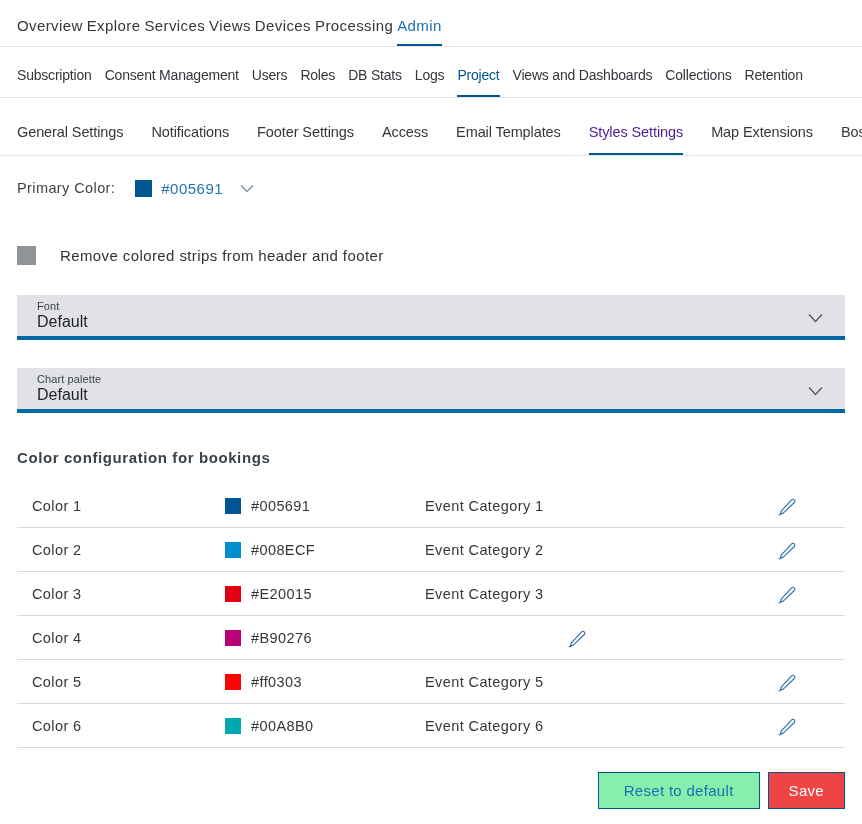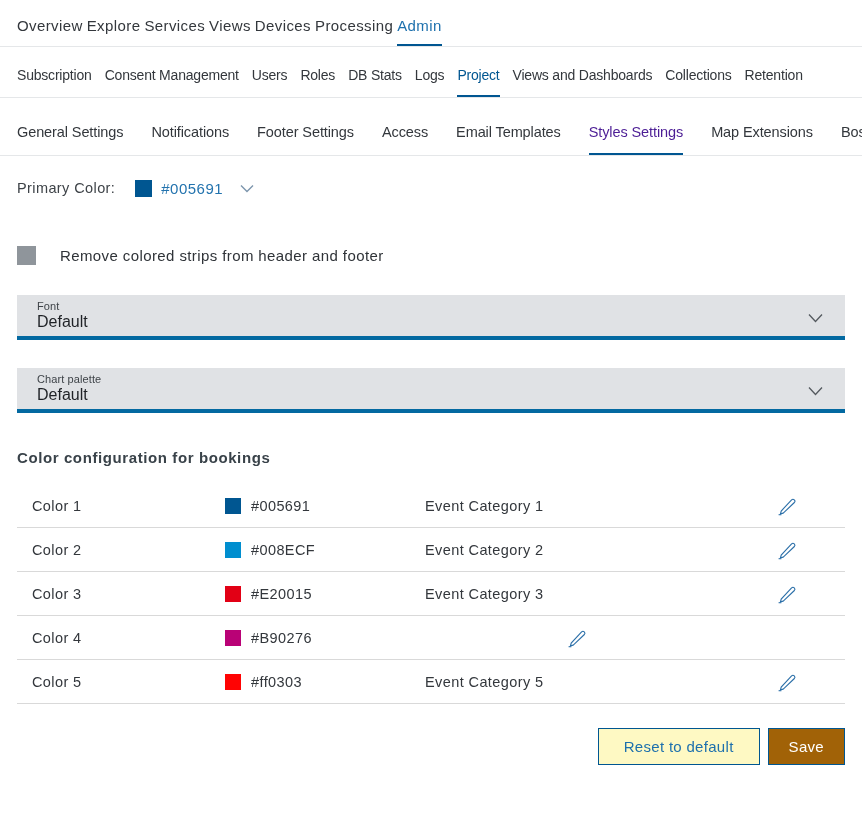--- a/index.html
+++ b/index.html
@@ -75,22 +75,22 @@
   .btable .name { padding-left: 15px; }
   .cell-color { display: flex; align-items: center; }
   .cell-color .swatch { width: 16px; height: 16px; }
   .cell-color .hex { margin-left: 10px; color: #33373c; }
   .edit-btn { background: none; border: none; cursor: pointer; padding: 2px; line-height: 0; }
 
   
   .footer-bar { display: flex; justify-content: flex-end; gap: 8px; margin-top: 24px; }
   .btn { height: 37px; font-family: "Liberation Sans", sans-serif; font-size: 15px;
          letter-spacing: 0.3px; cursor: pointer; border-radius: 0; }
-  .btn-outline { background: #fef9c3; border: 1px solid #005691; color: #1d70ad; padding: 0 25px; }
-  .btn-primary { background: #a16207; border: 1px solid #005691; color: #ffffff; padding: 0 20px; }
+  .btn-outline { background: #86efac; border: 1px solid #005691; color: #1d70ad; padding: 0 25px; }
+  .btn-primary { background: #ef4444; border: 1px solid #005691; color: #ffffff; padding: 0 20px; }
 </style>
 </head>
 <body>
 
 <nav class="nav nav-1">
   <span class="tab">Overview</span>
   <span class="tab">Explore</span>
   <span class="tab">Services</span>
   <span class="tab">Views</span>
   <span class="tab">Devices</span>
@@ -253,20 +253,38 @@
           <svg width="22" height="22" viewBox="0 0 22 22">
               <g fill="none" stroke="#2b6fa8" stroke-width="1.1">
             <path d="M7.3 18.1 4.5 18.8 5.2 16 15.6 4.9 a1.9 1.9 0 0 1 2.77 2.6 Z"></path>
             <line x1="2.6" y1="19.7" x2="5.4" y2="19.7"></line>
               </g>
             </svg>
         </span>
       </button>
     </div>
 
+    <div class="row">
+      <span class="name">Color 6</span>
+      <span class="cell-color">
+        <span class="swatch" style="background-color: rgb(0, 168, 176);"></span>
+        <span class="hex">#00A8B0</span>
+      </span>
+      <span>Event Category 6</span>
+      <button class="edit-btn">
+        <span>
+          <svg width="22" height="22" viewBox="0 0 22 22">
+              <g fill="none" stroke="#2b6fa8" stroke-width="1.1">
+            <path d="M7.3 18.1 4.5 18.8 5.2 16 15.6 4.9 a1.9 1.9 0 0 1 2.77 2.6 Z"></path>
+            <line x1="2.6" y1="19.7" x2="5.4" y2="19.7"></line>
+              </g>
+            </svg>
+        </span>
+      </button>
+    </div>
 
   </div>
 
   <div class="footer-bar">
     <button class="btn btn-outline">Reset to default</button>
     <button class="btn btn-primary">Save</button>
   </div>
 
 </main>
 

